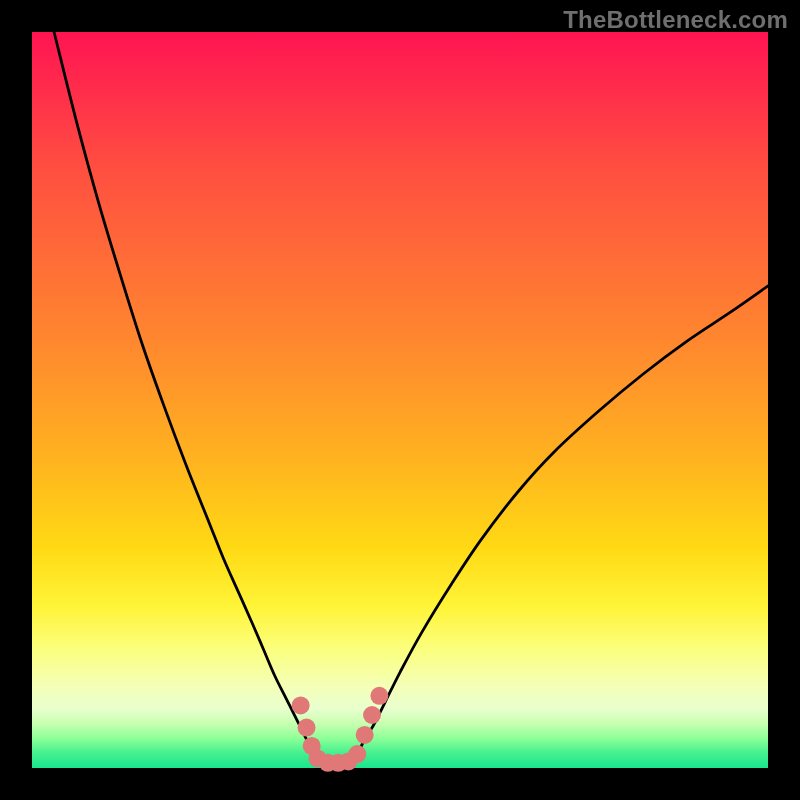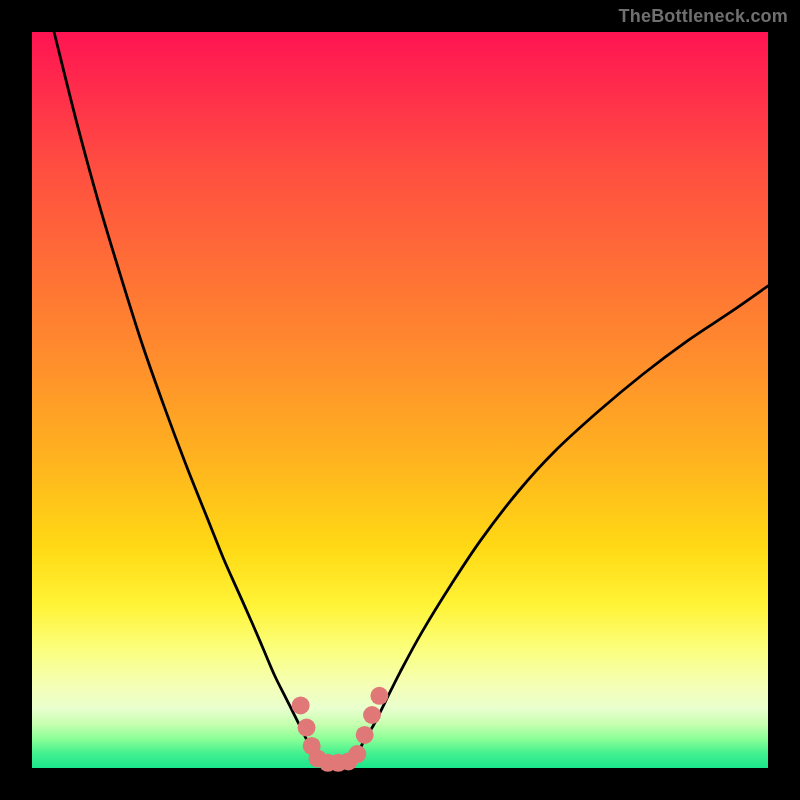--- a/index.html
+++ b/index.html
@@ -42,21 +42,21 @@
       #8cff97 96%,
       #44f08f 98%,
       #1ae58c 100%
     );
   }
   .watermark {
     position: absolute;
     top: 6px;
     right: 12px;
     font-family: Arial, Helvetica, sans-serif;
-    font-size: 18px;
+    font-size: 24px;
     font-weight: 600;
     color: #6f6f6f;
     letter-spacing: 0.2px;
   }
   svg.overlay {
     position: absolute;
     top: 32px;
     left: 32px;
     width: 736px;
     height: 736px;

